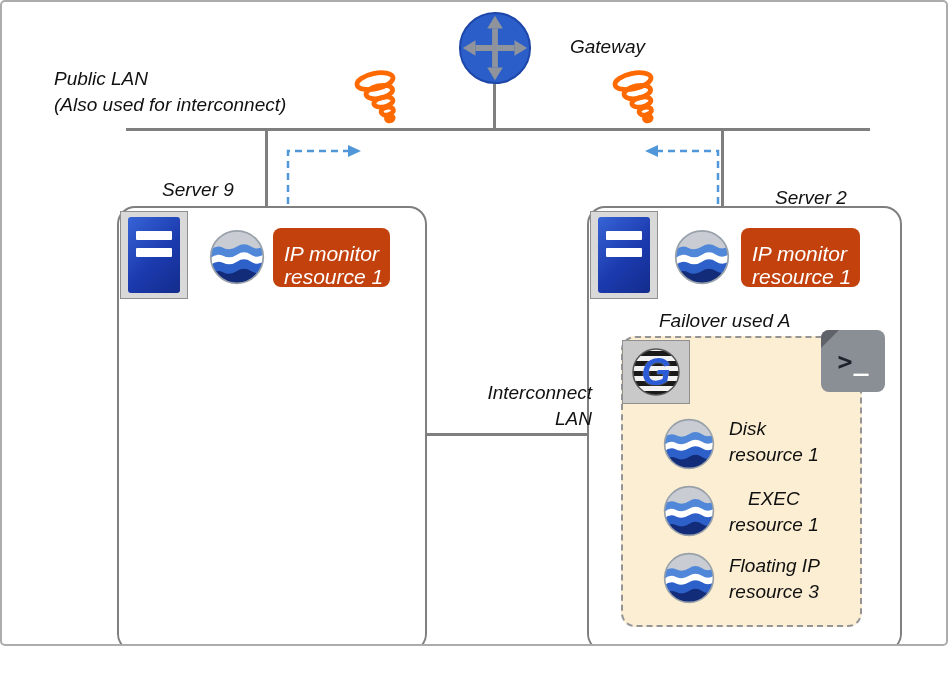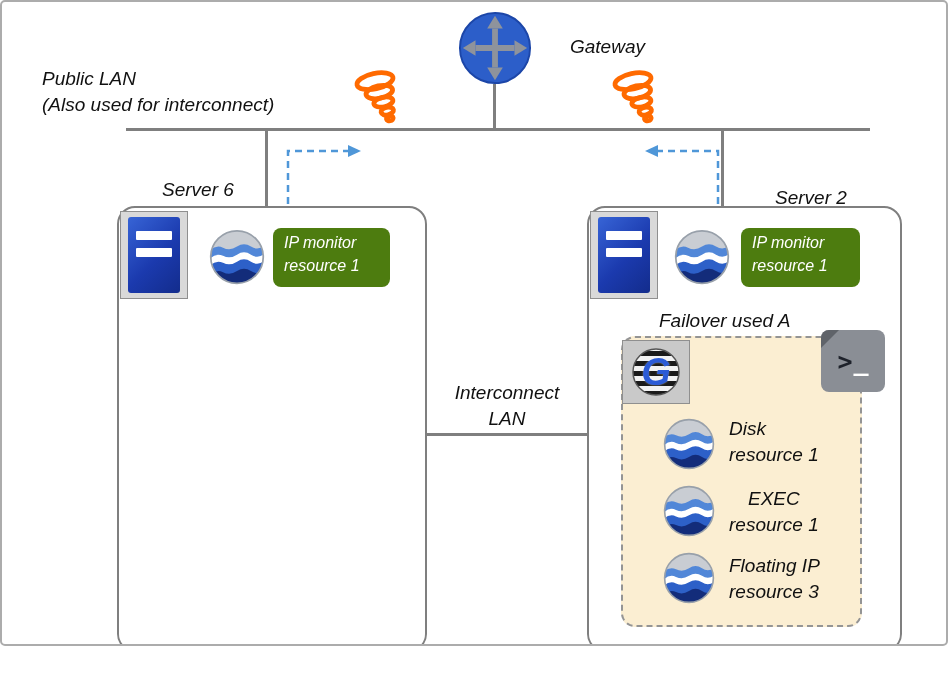--- a/index.html
+++ b/index.html
@@ -29,22 +29,22 @@
     background:linear-gradient(135deg,#3764D6 0%, #1B3AAE 55%, #132C8C 100%);
   }
   .server-bar {
     position:absolute; left:8px; width:36px; height:9px; background:#ffffff; border-radius:1px;
   }
   .server-bar.b1 { top:14px; }
   .server-bar.b2 { top:31px; }
 
   
   .orange-badge {
-    position:absolute; background:#4d7c0f; border-radius:8px; color:#ffffff;
-    font-size:16px; line-height:23px; padding:3px 0 0 11px; white-space:pre-line;
+    position:absolute; background:#c2410c; border-radius:8px; color:#ffffff;
+    font-size:21px; line-height:23px; padding:14px 0 0 11px; white-space:pre-line;
   }
 
   
   .failover-box {
     position:absolute; left:619px; top:334px; width:241px; height:291px;
     background:#FBEED2; border:2px dashed #949494; border-radius:14px;
   }
   .group-icon {
     position:absolute; left:620px; top:338px; width:68px; height:64px;
     background:#C9C9C9; border:1px solid #8F8F8F;
@@ -144,38 +144,38 @@
   <div class="gray-line" style="left:491px; top:82px; width:3px; height:46px;"></div>
   <div class="gray-line" style="left:263px; top:128px; width:3px; height:77px;"></div>
   <div class="gray-line" style="left:719px; top:128px; width:3px; height:77px;"></div>
   <div class="gray-line" style="left:424px; top:431px; width:162px; height:3px;"></div>
 
   <svg class="gateway-icon">
       <use href="#sym-gateway"></use>
     </svg>
   <div class="abs label" style="left:568px; top:32px;">Gateway</div>
 
-  <div class="abs label" style="left:40px; top:64px;">Public LAN
+  <div class="abs label" style="left:52px; top:64px;">Public LAN
 (Also used for interconnect)</div>
 
   <svg class="tornado" style="left:350px; top:66px;">
       <use href="#sym-tornado"></use>
     </svg>
   <svg class="tornado" style="left:608px; top:66px;">
       <use href="#sym-tornado"></use>
     </svg>
 
   <svg class="arrows-overlay">
     <path d="M286,202 L286,149 L346,149" fill="none" stroke="#4F97D8" stroke-width="2.5" stroke-dasharray="7 5"></path>
     <polygon points="346,143 359,149 346,155" fill="#4F97D8"></polygon>
     <path d="M716,202 L716,149 L656,149" fill="none" stroke="#4F97D8" stroke-width="2.5" stroke-dasharray="7 5"></path>
     <polygon points="656,143 643,149 656,155" fill="#4F97D8"></polygon>
   </svg>
 
-  <div class="abs label" style="left:160px; top:175px;">Server 6</div>
+  <div class="abs label" style="left:160px; top:175px;">Server 9</div>
   <div class="abs label" style="left:773px; top:183px;">Server 2</div>
 
   <div class="server-box" style="left:115px; top:204px; width:310px; height:446px;"></div>
   <div class="server-icon" style="left:118px; top:209px;">
     <div class="server-body">
       <div class="server-bar b1"></div>
       <div class="server-bar b2"></div>
     </div>
   </div>
   <svg class="globe" style="left:207px; top:227px; width:56px; height:56px;">
@@ -224,16 +224,16 @@
     </svg>
   <div class="abs label" style="left:727px; top:484px;text-align:center;">EXEC
 resource 1</div>
 
   <svg class="globe" style="left:661px; top:550px; width:52px; height:52px;">
       <use href="#sym-globe"></use>
     </svg>
   <div class="abs label" style="left:727px; top:551px;">Floating IP
 resource 3</div>
 
-  <div class="abs label label-center" style="left:443px; top:378px; width:124px;">Interconnect
+  <div class="abs label label-center" style="left:466px; top:378px; width:124px;text-align:right;">Interconnect
 LAN</div>
 
 </div>
 
 </body></html>

